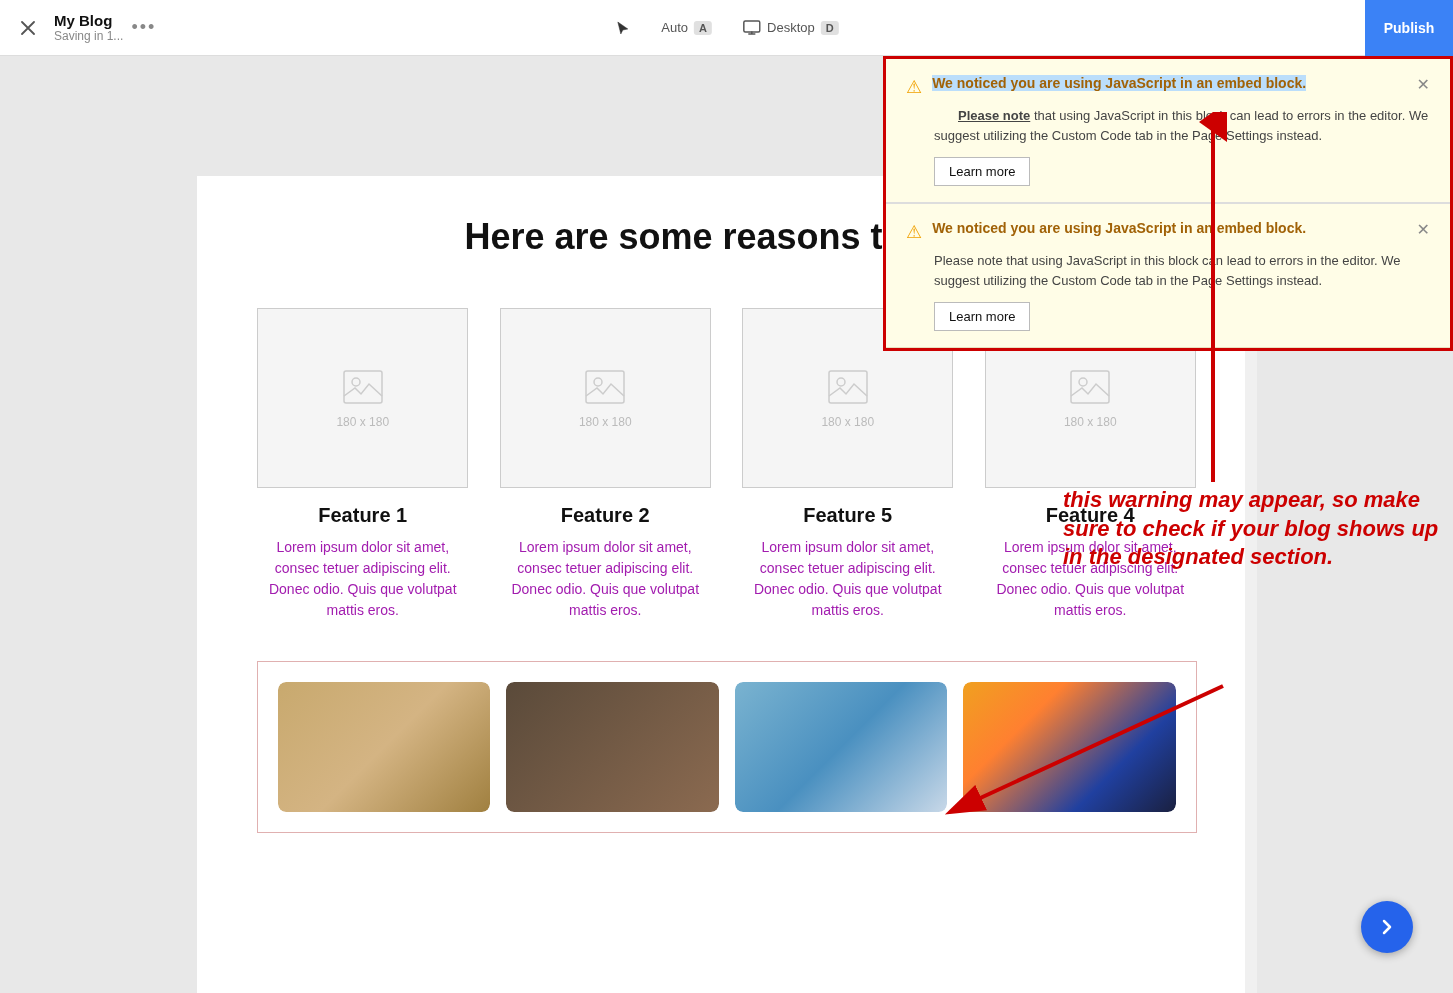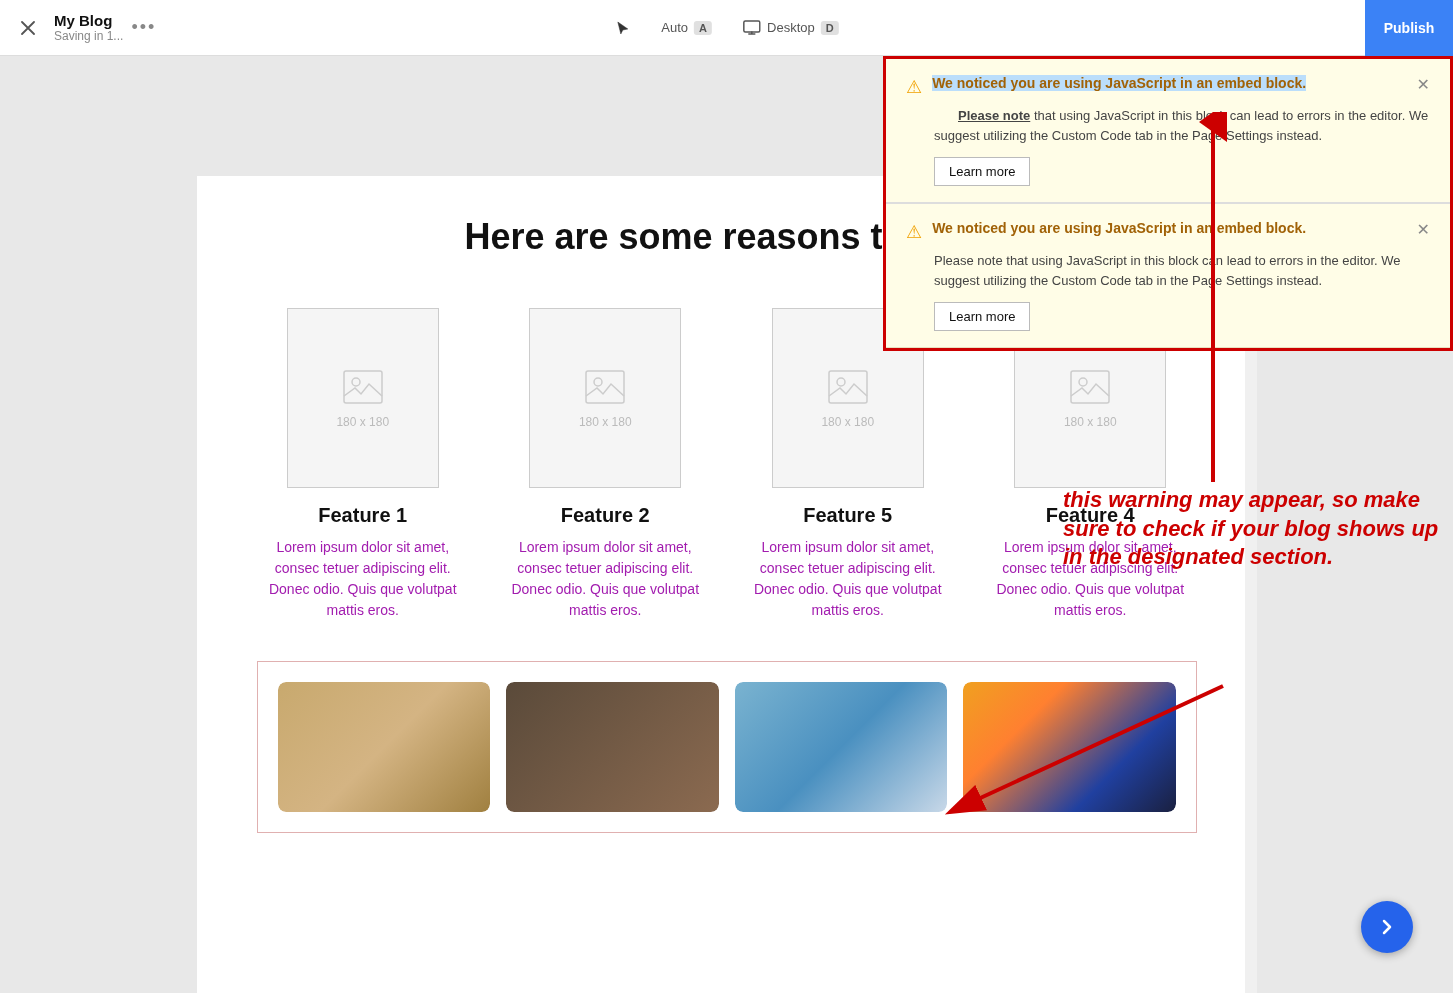--- a/index.html
+++ b/index.html
@@ -112,21 +112,21 @@
       gap: 30px;
       padding: 20px 60px 40px;
     }
     .feature-item {
       display: flex;
       flex-direction: column;
       align-items: center;
       text-align: center;
     }
     .image-placeholder {
-      width: 152px;
+      width: 211px;
       height: 180px;
       border: 1px solid #ccc;
       background: #f5f5f5;
       display: flex;
       flex-direction: column;
       align-items: center;
       justify-content: center;
       margin-bottom: 16px;
       color: #bbb;
       font-size: 12px;

